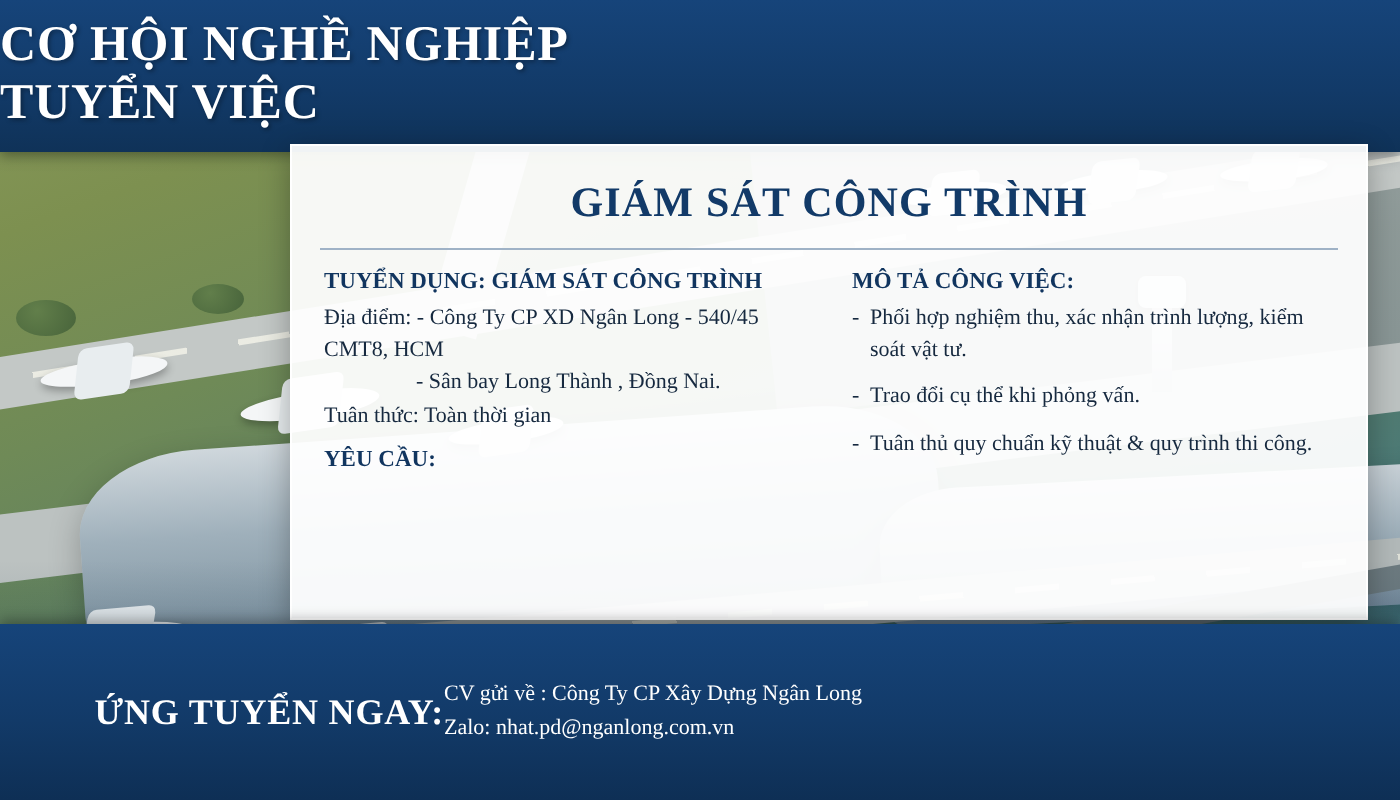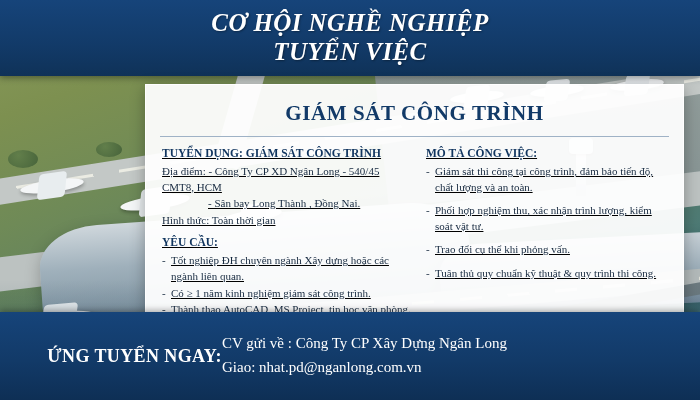--- a/index.html
+++ b/index.html
@@ -136,44 +136,43 @@
   }
 
   
   .header {
     position: absolute;
     left: 0; top: 0;
     width: 700px;
     padding: 8px 0 10px;
     background: linear-gradient(180deg, #16447a 0%, #123a68 60%, #0f3258 100%);
     color: #ffffff;
-    text-align: center;
+    text-align: left;
     z-index: 5;
     box-shadow: 0 2px 6px rgba(0,0,0,.35);
-    font-style: italic;
   }
   .header .line1 {
     font-size: 25px;
     font-weight: bold;
     letter-spacing: .4px;
     line-height: 1.16;
     text-shadow: 1px 1px 2px rgba(0,0,0,.35);
   }
   .header .line2 {
     font-size: 25px;
     font-weight: bold;
     letter-spacing: .4px;
     line-height: 1.16;
     text-shadow: 1px 1px 2px rgba(0,0,0,.35);
   }
 
   
   .card {
     position: absolute;
-    left: 145px; top: 84px;
+    left: 145px; top: 72px;
     width: 537px; height: 236px;
     background: rgba(255,255,255,.94);
     border: 1px solid #ffffff;
     box-shadow: 0 4px 14px rgba(0,0,0,.30);
     z-index: 6;
   }
   .card-title {
     text-align: center;
     color: #123a68;
     font-size: 21px;
@@ -183,21 +182,20 @@
   }
   .card-sep {
     height: 1px;
     background: #9fb2c6;
     margin: 0 14px 10px;
   }
   .cols {
     display: flex;
     padding: 0 16px;
     gap: 12px;
-    text-decoration: underline;
   }
   .col-left { width: 252px; }
   .col-right { width: 233px; }
   .sec-head {
     font-size: 11.5px;
     font-weight: bold;
     color: #11355f;
     margin-bottom: 5px;
   }
   ul.items {
@@ -248,21 +246,21 @@
     font-size: 18px;
     font-weight: bold;
     letter-spacing: .4px;
     padding-left: 6px;
   }
   .footer-right {
     flex: 1;
     padding-right: 14px;
   }
   .footer-right div {
-    font-size: 15px;
+    font-size: 11px;
     line-height: 1.58;
   }
 </style>
 </head>
 <body>
 
 <div id="poster">
 
   <div class="bg">
     <div class="apron"></div>
@@ -301,46 +299,39 @@
     <div class="card-title">GIÁM SÁT CÔNG TRÌNH</div>
     <div class="card-sep"></div>
 
     <div class="cols">
 
       <div class="col-left">
         <div class="sec-head">TUYỂN DỤNG: GIÁM SÁT CÔNG TRÌNH</div>
         <ul class="items">
           <li class="nodash">Địa điểm: - Công Ty CP XD Ngân Long - 540/45 CMT8, HCM</li>
           <li class="nodash" style="padding-left:46px;">- Sân bay Long Thành , Đồng Nai.</li>
-          <li class="nodash">Hình thức: Toàn thời gian</li>
+          <li class="nodash">Tuân thức: Toàn thời gian</li>
         </ul>
 
         <div class="req-head">YÊU CẦU:</div>
-        <ul class="items">
-          <li>Tốt nghiệp ĐH chuyên ngành Xây dựng hoặc các ngành liên quan.</li>
-          <li>Có ≥ 1 năm kinh nghiệm giám sát công trình.</li>
-          <li>Thành thạo AutoCAD, MS Project, tin học văn phòng.</li>
-          <li>Giao tiếp được bằng tiếng Anh.</li>
-        </ul>
       </div>
 
       <div class="col-right">
         <div class="sec-head">MÔ TẢ CÔNG VIỆC:</div>
         <ul class="items">
-          <li>Giám sát thi công tại công trình, đảm bảo tiến độ, chất lượng và an toàn.</li>
           <li>Phối hợp nghiệm thu, xác nhận trình lượng, kiểm soát vật tư.</li>
           <li>Trao đổi cụ thể khi phỏng vấn.</li>
           <li>Tuân thủ quy chuẩn kỹ thuật &amp; quy trình thi công.</li>
         </ul>
       </div>
 
     </div>
   </div>
 
   <div class="footer">
     <div class="footer-left">ỨNG TUYỂN NGAY:</div>
     <div class="footer-right">
       <div>CV gửi về : Công Ty CP Xây Dựng Ngân Long</div>
-      <div>Giao: nhat.pd@nganlong.com.vn</div>
+      <div>Zalo: nhat.pd@nganlong.com.vn</div>
     </div>
   </div>
 
 </div>
 
 </body></html>

